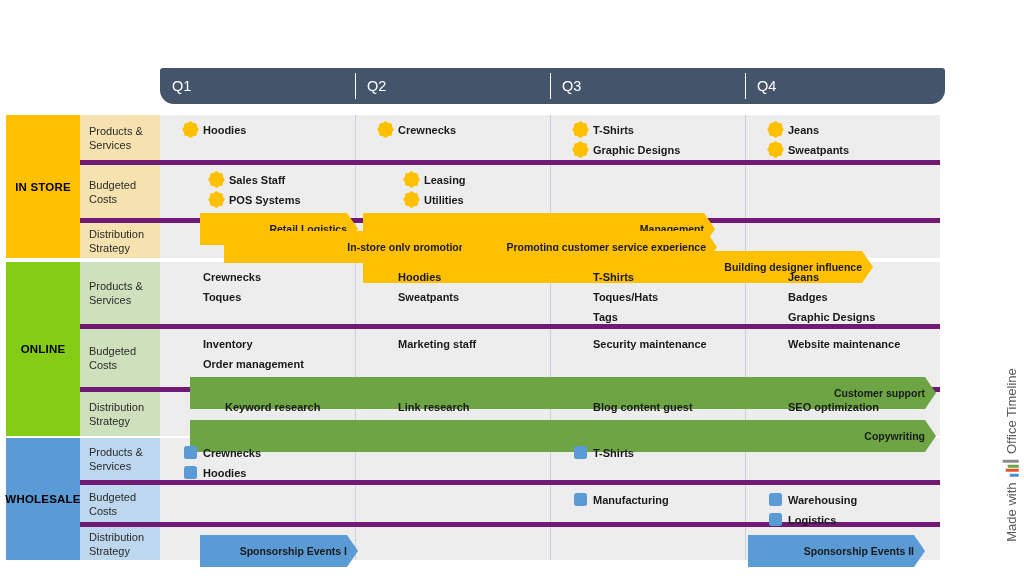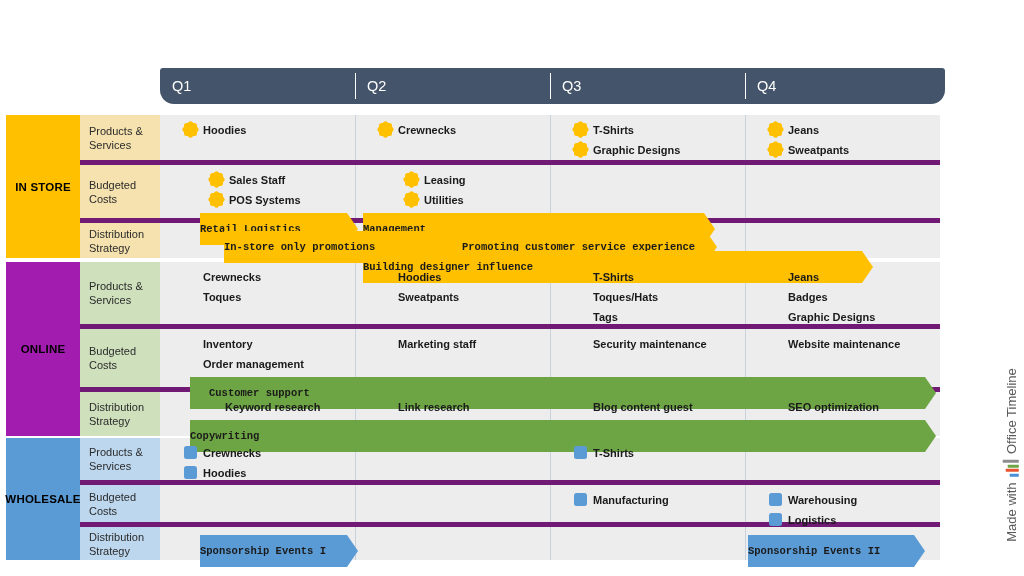--- a/index.html
+++ b/index.html
@@ -154,28 +154,27 @@
     background: #5B9BD5;
     border-radius: 2.5px;
   }
 
   
   .bar {
     position: absolute;
     height: 32px;
     display: flex;
     align-items: center;
-    justify-content: flex-start;
+    justify-content: flex-end;
     font-size: 10.5px;
     font-weight: bold;
     color: #1a1a1a;
     white-space: nowrap;
     z-index: 2;
     box-sizing: border-box;
-    font-family: Liberation Mono, monospace;
   }
   .bar.orange { background: #FFC000; }
   .bar.green  { background: #6DA544; }
   .bar.blue   { background: #5B9BD5; }
   .bar.arrow { clip-path: polygon(0 0, calc(100% - 11px) 0, 100% 50%, calc(100% - 11px) 100%, 0 100%); padding-right: 11px; }
 
   
   .watermark {
     position: absolute;
     right: 2px;
@@ -312,21 +311,21 @@
                 <span>Promoting customer service experience</span>
               </div>
               <div class="bar arrow orange" style="left: 203px; width: 510px; top: 28px;">
                 <span>Building designer influence</span>
               </div>
             </div>
           </div>
         </div>
       </div>
       <div class="band" style="top: 262px; width: 934px; height: 174px;">
-        <div class="band-color" style="background: #a21caf;">ONLINE</div>
+        <div class="band-color" style="background: #84cc16;">ONLINE</div>
         <div class="band-rows">
           <div class="brow" style="height: 62px;">
             <div class="rowlabel" style="background: rgb(207, 224, 188);">
               <span>Products &amp;</span>
               <span>Services</span>
             </div>
             <div class="rowbody">
               <div class="vline" style="left: 195px;"></div>
               <div class="vline" style="left: 390px;"></div>
               <div class="vline" style="left: 585px;"></div>

